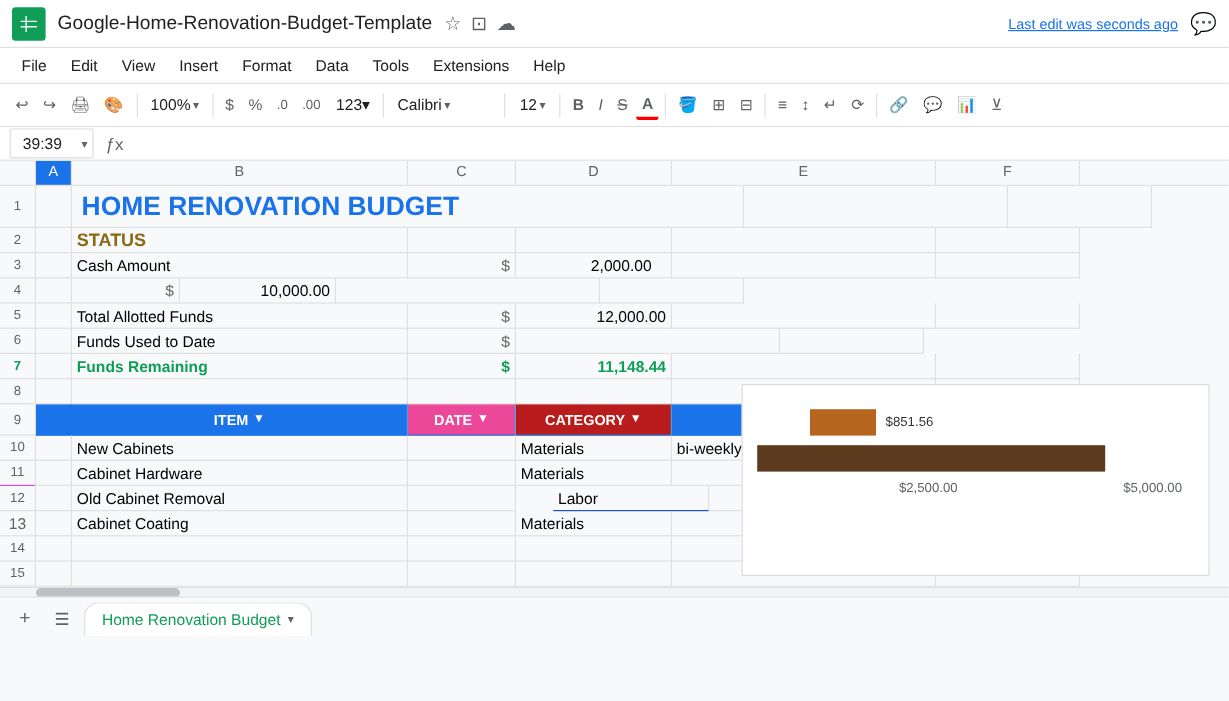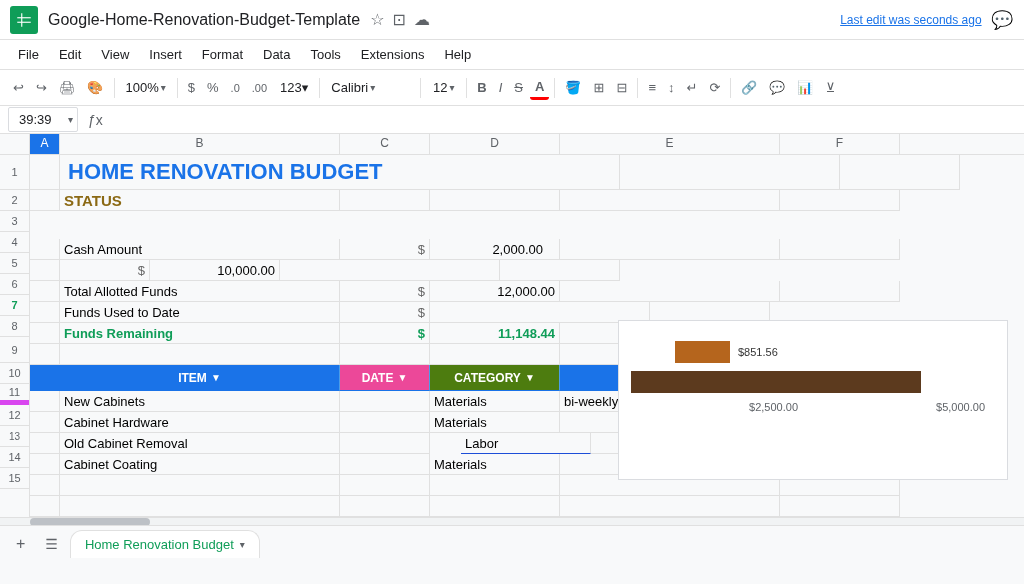--- a/index.html
+++ b/index.html
@@ -168,23 +168,23 @@
       <div style="height:35px; display:flex; align-items:center; justify-content:center; font-size:11px; color:#5f6368; border-bottom:1px solid #e0e0e0;">1</div>
       <div style="height:21px; display:flex; align-items:center; justify-content:center; font-size:11px; color:#5f6368; border-bottom:1px solid #e0e0e0;">2</div>
       <div style="height:21px; display:flex; align-items:center; justify-content:center; font-size:11px; color:#5f6368; border-bottom:1px solid #e0e0e0;">3</div>
       <div style="height:21px; display:flex; align-items:center; justify-content:center; font-size:11px; color:#5f6368; border-bottom:1px solid #e0e0e0;">4</div>
       <div style="height:21px; display:flex; align-items:center; justify-content:center; font-size:11px; color:#5f6368; border-bottom:1px solid #e0e0e0;">5</div>
       <div style="height:21px; display:flex; align-items:center; justify-content:center; font-size:11px; color:#5f6368; border-bottom:1px solid #e0e0e0;">6</div>
       <div style="height:21px; display:flex; align-items:center; justify-content:center; font-size:11px; color:#0f9d58; border-bottom:1px solid #e0e0e0; font-weight:bold;">7</div>
       <div style="height:21px; display:flex; align-items:center; justify-content:center; font-size:11px; color:#5f6368; border-bottom:1px solid #e0e0e0;">8</div>
       <div style="height:26px; display:flex; align-items:center; justify-content:center; font-size:11px; color:#5f6368; border-bottom:1px solid #e0e0e0;">9</div>
       <div style="height:21px; display:flex; align-items:center; justify-content:center; font-size:11px; color:#5f6368; border-bottom:1px solid #e0e0e0;">10</div>
-      <div style="height:21px; display:flex; align-items:center; justify-content:center; font-size:11px; color:#5f6368; border-bottom:5px solid #d946ef;">11</div>
+      <div style="height:21px; display:flex; align-items:center; justify-content:center; font-size:11px; color:#5f6368; border-bottom:1px solid #d946ef;">11</div>
       <div style="height:21px; display:flex; align-items:center; justify-content:center; font-size:11px; color:#5f6368; border-bottom:1px solid #e0e0e0;">12</div>
-      <div style="height:21px; display:flex; align-items:center; justify-content:center; font-size:10px; color:#5f6368; border-bottom:1px solid #e0e0e0;">13</div>
+      <div style="height:21px; display:flex; align-items:center; justify-content:center; font-size:13px; color:#5f6368; border-bottom:1px solid #e0e0e0;">13</div>
       <div style="height:21px; display:flex; align-items:center; justify-content:center; font-size:11px; color:#5f6368; border-bottom:1px solid #e0e0e0;">14</div>
       <div style="height:21px; display:flex; align-items:center; justify-content:center; font-size:11px; color:#5f6368; border-bottom:1px solid #e0e0e0;">15</div>
     </div>
 
     <div style="flex:1; overflow:hidden;">
 
       <div style="display:flex;">
         <div style="width:30px; min-width:30px; border-right:1px solid #e0e0e0; border-bottom:1px solid #e0e0e0; height:35px;"></div>
         <div style="width:560px; border-right:1px solid #e0e0e0; border-bottom:1px solid #e0e0e0; height:35px; display:flex; align-items:center; padding-left:8px; font-size:22px; font-weight:bold; color:#1a73e8;">HOME RENOVATION BUDGET</div>
         <div style="width:220px; border-right:1px solid #e0e0e0; border-bottom:1px solid #e0e0e0; height:35px;"></div>
@@ -193,21 +193,21 @@
 
       <div style="display:flex;">
         <div style="width:30px; min-width:30px; border-right:1px solid #e0e0e0; border-bottom:1px solid #e0e0e0; height:21px;"></div>
         <div style="width:280px; border-right:1px solid #e0e0e0; border-bottom:1px solid #e0e0e0; height:21px; display:flex; align-items:center; padding-left:4px; font-size:15px; font-weight:bold; color:#8B6914;">STATUS</div>
         <div style="width:90px; border-right:1px solid #e0e0e0; border-bottom:1px solid #e0e0e0; height:21px;"></div>
         <div style="width:130px; border-right:1px solid #e0e0e0; border-bottom:1px solid #e0e0e0; height:21px;"></div>
         <div style="width:220px; border-right:1px solid #e0e0e0; border-bottom:1px solid #e0e0e0; height:21px;"></div>
         <div style="width:120px; border-right:1px solid #e0e0e0; border-bottom:1px solid #e0e0e0; height:21px;"></div>
       </div>
 
-      <div style="display:flex;margin-top:28px;">
+      <div style="display:flex;">
         <div style="width:30px; border-right:1px solid #e0e0e0; border-bottom:1px solid #e0e0e0; height:21px;"></div>
         <div style="width:280px; border-right:1px solid #e0e0e0; border-bottom:1px solid #e0e0e0; height:21px; display:flex; align-items:center; padding-left:4px;">Cash Amount</div>
         <div style="width:90px; border-right:1px solid #e0e0e0; border-bottom:1px solid #e0e0e0; height:21px; display:flex; align-items:center; justify-content:flex-end; padding-right:4px; color:#666;">$</div>
         <div style="width:130px; border-right:1px solid #e0e0e0; border-bottom:1px solid #e0e0e0; height:21px; display:flex; align-items:center; justify-content:flex-end; padding-right:16px;">2,000.00</div>
         <div style="width:220px; border-right:1px solid #e0e0e0; border-bottom:1px solid #e0e0e0; height:21px;"></div>
         <div style="width:120px; border-right:1px solid #e0e0e0; border-bottom:1px solid #e0e0e0; height:21px;"></div>
       </div>
 
       <div style="display:flex;">
         <div style="width:30px; border-right:1px solid #e0e0e0; border-bottom:1px solid #e0e0e0; height:21px;"></div>
@@ -255,21 +255,21 @@
       <div style="display:flex;">
         <div style="width:30px; border-right:1px solid #1a73e8; border-bottom:1px solid #1a73e8; height:26px; background:#1a73e8;"></div>
         <div style="width:280px; border-right:1px solid #4a9de8; border-bottom:1px solid #1a73e8; height:26px; background:#1a73e8; display:flex; align-items:center; justify-content:center; color:#fff; font-weight:bold; font-size:12px;">
           <span>ITEM</span>
           <span style="margin-left:4px; font-size:10px;">▼</span>
         </div>
         <div style="width:90px; border-right:1px solid #4a9de8; border-bottom:1px solid #1a73e8; height:26px; background:#ec4899; display:flex; align-items:center; justify-content:center; color:#fff; font-weight:bold; font-size:12px;">
           <span>DATE</span>
           <span style="margin-left:4px; font-size:10px;">▼</span>
         </div>
-        <div style="width:130px; border-right:1px solid #4a9de8; border-bottom:1px solid #1a73e8; height:26px; background:#4d7c0f; display:flex; align-items:center; justify-content:center; color:#fff; font-weight:bold; font-size:12px;">
+        <div style="width:130px; border-right:1px solid #4a9de8; border-bottom:1px solid #1a73e8; height:26px; background:#b91c1c; display:flex; align-items:center; justify-content:center; color:#fff; font-weight:bold; font-size:12px;">
           <span>CATEGORY</span>
           <span style="margin-left:4px; font-size:10px;">▼</span>
         </div>
         <div style="width:220px; border-right:1px solid #4a9de8; border-bottom:1px solid #1a73e8; height:26px; background:#1a73e8; display:flex; align-items:center; justify-content:center; color:#fff; font-weight:bold; font-size:12px;">
           <span>MEMO</span>
           <span style="margin-left:4px; font-size:10px;">▼</span>
         </div>
         <div style="width:120px; border-right:1px solid #4a9de8; border-bottom:1px solid #1a73e8; height:26px; background:#1a73e8; display:flex; align-items:center; justify-content:center; color:#fff; font-weight:bold; font-size:12px;">
           <span>BUDGET</span>
           <span style="margin-left:4px; font-size:10px;">▼</span>

